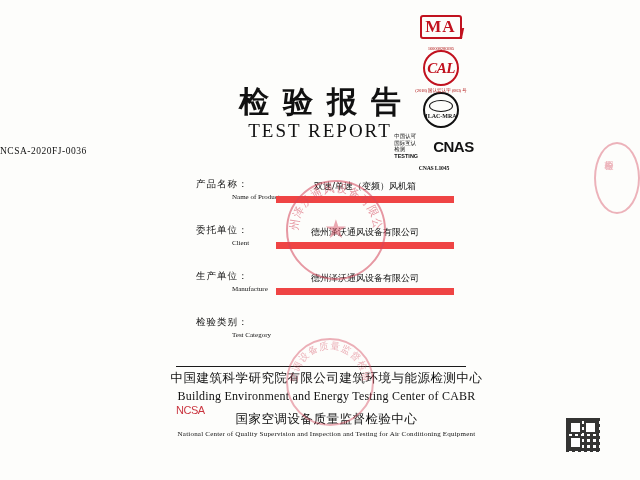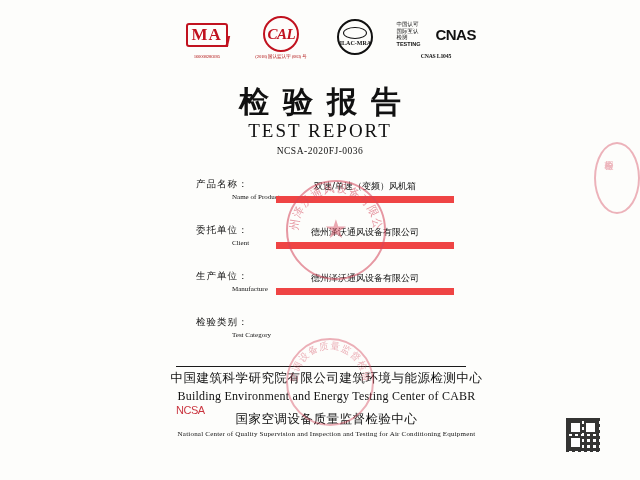--- a/index.html
+++ b/index.html
@@ -21,22 +21,23 @@
     background: #fdfdfb;
   }
   
   .cert-strip {
     position: absolute;
     left: 170px;
     top: 10px;
     width: 310px;
     height: 56px;
     display: flex;
-    align-items: center;
+    align-items: flex-end;
     justify-content: space-between;
+    flex-direction: column;
   }
   .cert-item {
     display: flex;
     flex-direction: column;
     align-items: center;
     width: 78px;
   }
   .cert-mark {
     height: 34px;
     display: flex;
@@ -154,21 +155,21 @@
     text-align: center;
     font-size: 19px;
     letter-spacing: 2px;
     color: #111;
     font-family: "Liberation Serif", serif;
   }
   .report-no {
     position: absolute;
     top: 146px;
     left: 0; right: 0;
-    text-align: center;
+    text-align: left;
     font-size: 9.5px;
     letter-spacing: 0.5px;
     color: #111;
   }
 
   
   .fields {
     position: absolute;
     left: 196px;
     top: 178px;

